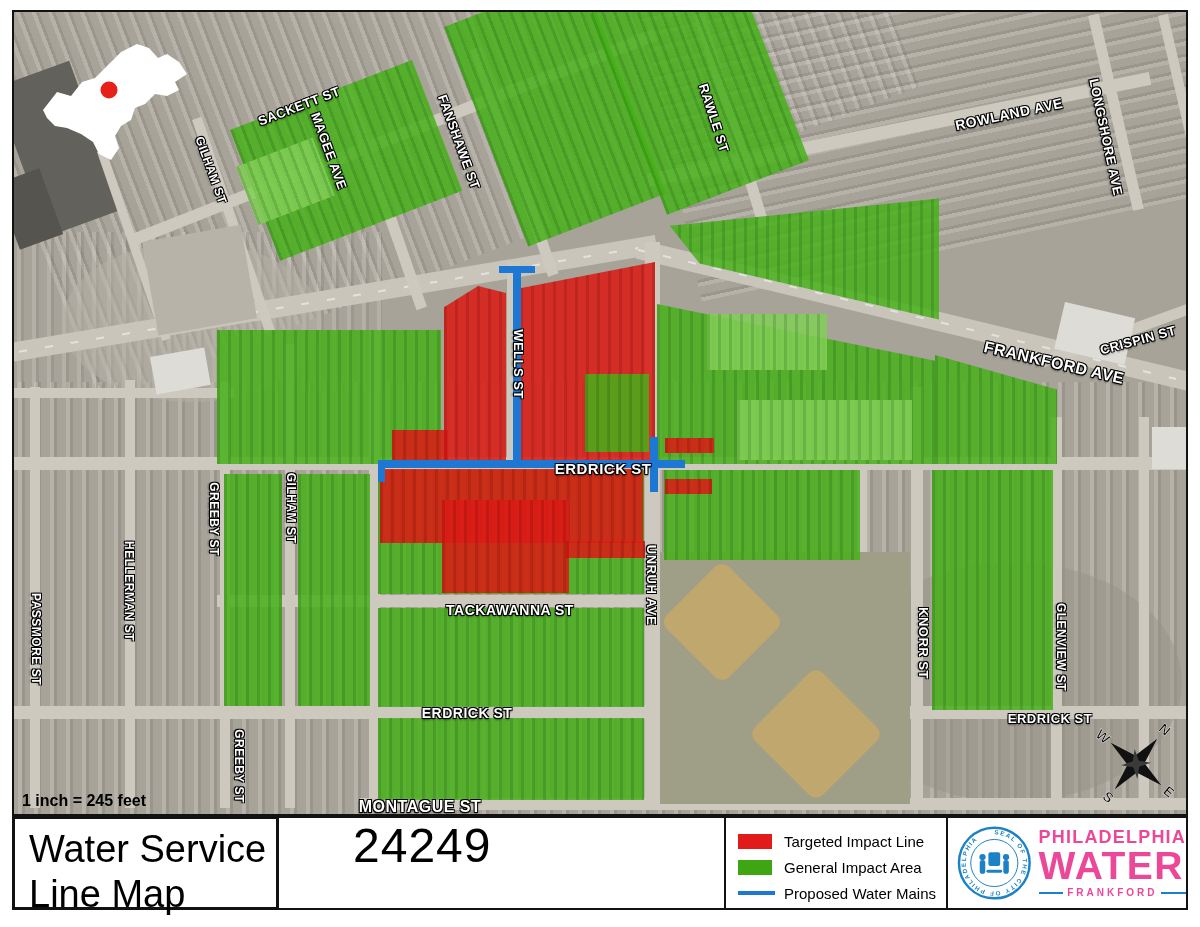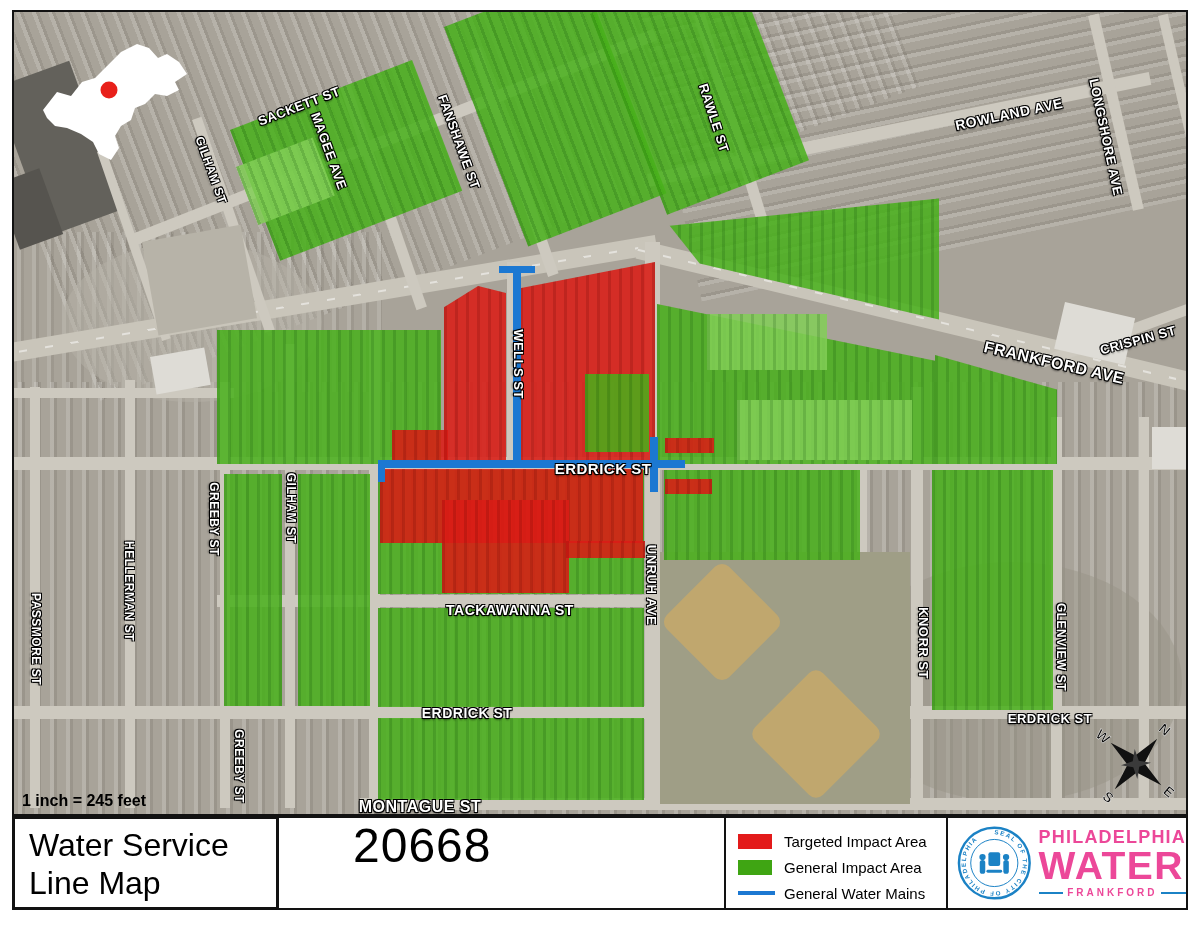--- a/index.html
+++ b/index.html
@@ -39,21 +39,21 @@
     background:repeating-linear-gradient(90deg,rgba(0,60,0,.16) 0 3px,transparent 3px 11px);}
   .ovr::after{background:repeating-linear-gradient(90deg,rgba(90,0,0,.18) 0 3px,transparent 3px 11px);}
   .wmain{position:absolute;background:var(--c-blue,#1c78d2);}
   
   .street-label{position:absolute;font-weight:bold;color:#fff;white-space:nowrap;letter-spacing:.5px;
     text-shadow:-1px -1px 0 #000,1px -1px 0 #000,-1px 1px 0 #000,1px 1px 0 #000,0 2px 2px rgba(0,0,0,.55);}
   .scale-note{position:absolute;left:20px;top:790px;font-size:16px;font-weight:bold;color:#000;}
   
   .fbox{position:absolute;top:816px;height:94px;background:#fff;border:2px solid #121212;box-sizing:border-box;}
   .titlebox{left:12px;width:267px;border-width:3px;padding:8px 0 0 14px;}
-  .titlebox .tl{font-size:32px;color:#000;line-height:1.18;}
+  .titlebox .tl{font-size:38px;color:#000;line-height:1.18;}
   .projbox{left:277px;width:449px;padding:4px 0 0 14px;}
   .proj-label{font-size:15px;color:#000;}
   .proj-num{font-size:48px;color:#000;margin:-4px 0 0 60px;letter-spacing:1px;}
   .legendbox{left:724px;width:224px;padding:10px 0 0 12px;}
   .lrow{display:flex;align-items:center;height:26px;}
   .sw{width:34px;height:15px;margin-right:12px;flex:none;}
   .swline{width:37px;height:4px;margin-right:9px;flex:none;}
   .lrow .ltxt{font-size:15px;color:#000;}
   .logobox{left:946px;width:242px;display:flex;align-items:center;padding-left:8px;}
   .wordmark{margin-left:6px;color:#ec4899;}
@@ -203,35 +203,35 @@
       <div class="scale-note">1 inch = 245 feet</div>
     </div>
   </div>
 
   <div class="fbox titlebox">
     <div class="tl">Water Service</div>
     <div class="tl">Line Map</div>
   </div>
 
   <div class="fbox projbox">
-    <div class="proj-num">20668</div>
+    <div class="proj-num">24249</div>
   </div>
 
   <div class="fbox legendbox">
     <div class="lrow">
       <span class="sw" style="background: rgb(227, 26, 26);"></span>
-      <span class="ltxt">Targeted Impact Area</span>
+      <span class="ltxt">Targeted Impact Line</span>
     </div>
     <div class="lrow">
       <span class="sw" style="background: rgb(63, 165, 19);"></span>
       <span class="ltxt">General Impact Area</span>
     </div>
     <div class="lrow">
       <span class="swline" style="background: rgb(28, 120, 210);"></span>
-      <span class="ltxt">General Water Mains</span>
+      <span class="ltxt">Proposed Water Mains</span>
     </div>
   </div>
 
   <div class="fbox logobox">
     <svg width="78" height="78" viewBox="0 0 78 78">
       <defs>
           <path id="sealcirc" d="M39,10 a29,29 0 1,1 -0.01,0 Z"></path>
         </defs>
       <circle cx="39" cy="39" r="36" fill="none" stroke="#1b82c5" stroke-width="2.5"></circle>
       <circle cx="39" cy="39" r="24" fill="none" stroke="#1b82c5" stroke-width="1"></circle>

